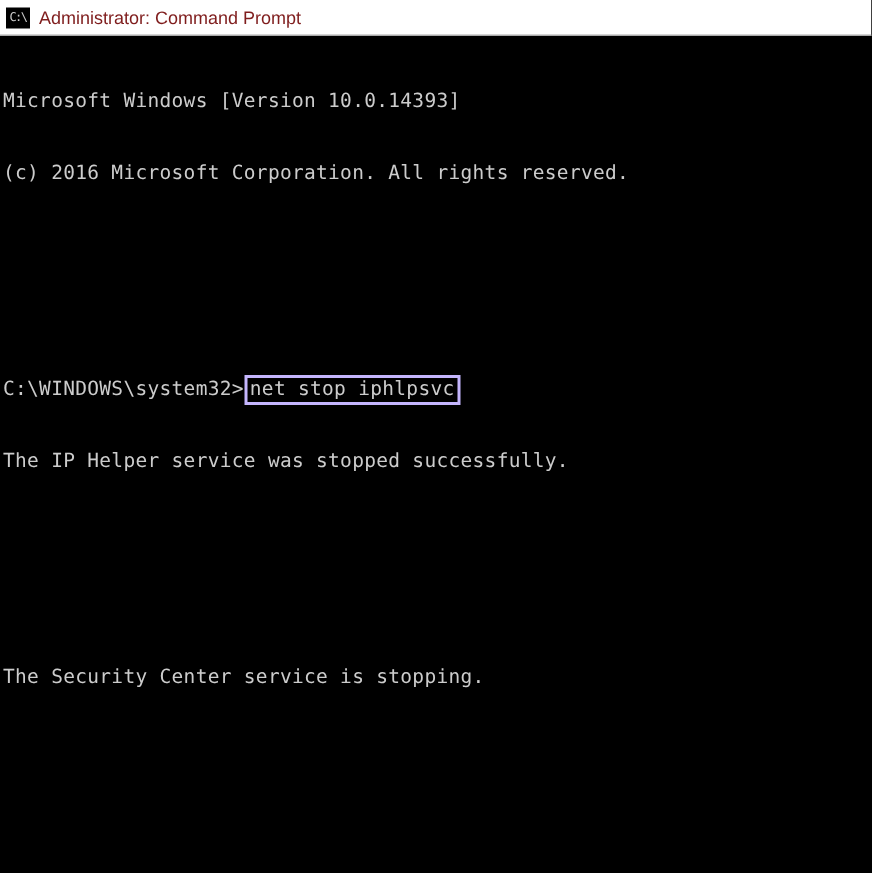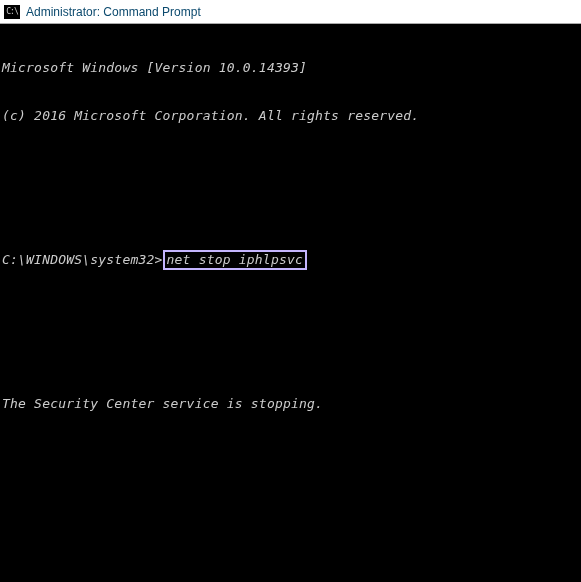--- a/index.html
+++ b/index.html
@@ -26,33 +26,33 @@
     margin-right: 6px;
     display: flex;
     align-items: center;
     justify-content: center;
     color: #ccc;
     font-size: 8px;
     font-family: Consolas, monospace;
     letter-spacing: -1px;
   }
   .titlebar-title {
-    color: #0c4a6e;
+    color: #7f1d1d;
     font-family: "Segoe UI", sans-serif;
     font-size: 12px;
   }
   .terminal {
     background: #000;
     color: #ccc;
     padding: 4px 2px;
     line-height: 16px;
     letter-spacing: 0.2px;
     white-space: pre;
   }
-  .line { display: block; font-style: italic; }
+  .line { display: block; }
   .hl {
     border: 2px solid #c4b5fd;
     display: inline-block;
     padding: 0 2px;
     margin: -2px 0;
   }
   .group { margin-bottom: 16px; }
 </style>
 </head>
 <body>
@@ -62,20 +62,21 @@
   <span class="titlebar-title">Administrator: Command Prompt</span>
 </div>
 
 <div class="terminal">
   <span class="line">Microsoft Windows [Version 10.0.14393]</span>
   <span class="line">(c) 2016 Microsoft Corporation. All rights reserved.</span>
   <span class="line"> </span>
 
   <div class="group">
     <span class="line"><span>C:\WINDOWS\system32&gt;</span><span class="hl">net stop iphlpsvc</span></span>
+    <span class="line">The IP Helper service was stopped successfully.</span>
   </div>
 
   <div class="group">
     <span class="line">The Security Center service is stopping.</span>
     
   </div>
 
   
 
   

